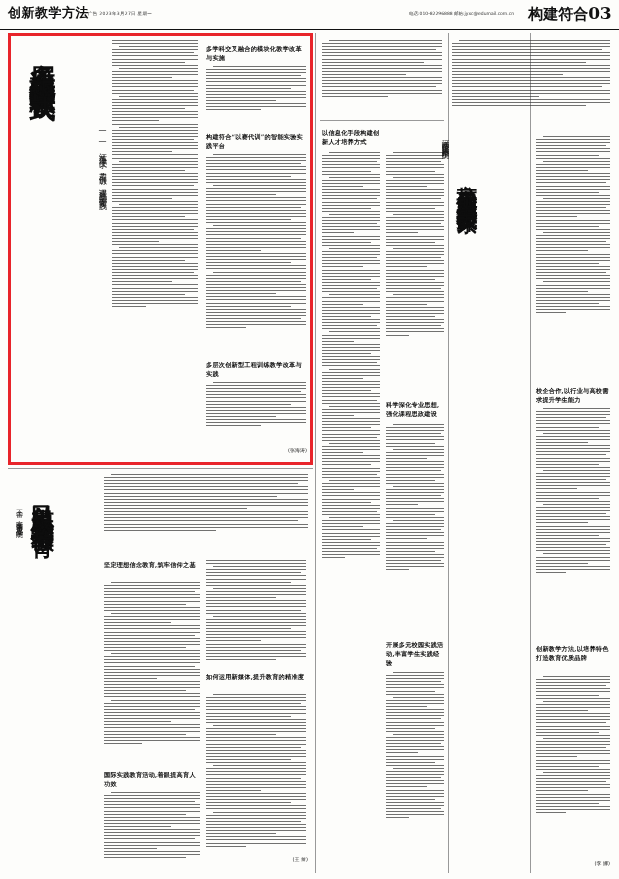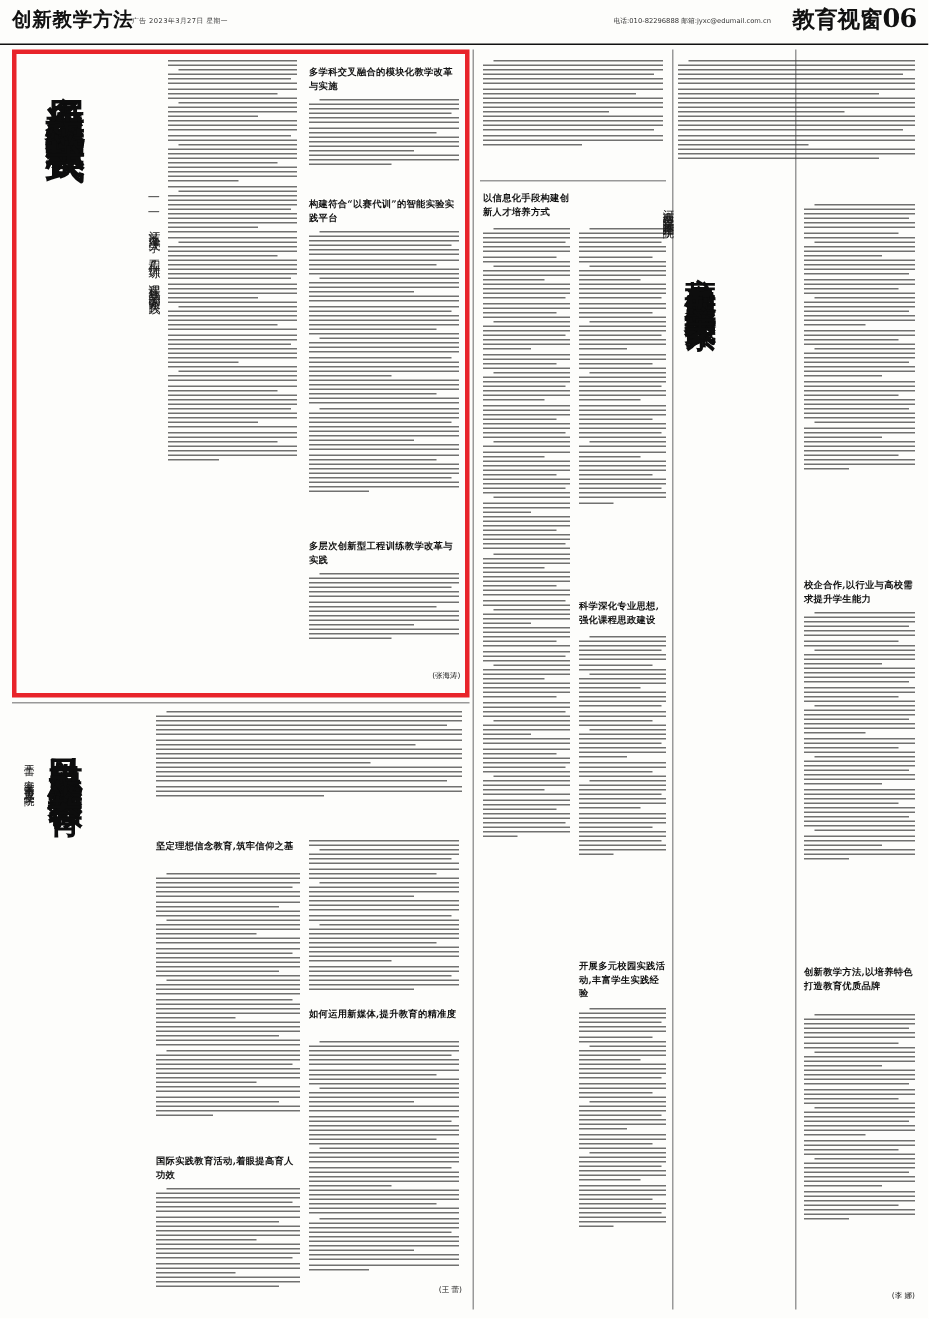--- a/index.html
+++ b/index.html
@@ -203,21 +203,21 @@
 </head>
 <body>
 
 <div class="page">
 
   <div class="masthead">
     <div class="masthead-logo">创新教学方法</div>
     <div class="masthead-date">广告 2023年3月27日 星期一</div>
     <div class="masthead-email">电话:010-82296888 邮箱:jyxc@edumail.com.cn</div>
     <div class="masthead-section">
-      <span>教育视窗</span><span class="pagenum">06</span>
+      <span>构建符合</span><span class="pagenum">03</span>
     </div>
   </div>
 
   <div class="redbox"></div>
 
   <div class="vrule" style="left:315px; top:33px; height:840px;"></div>
   <div class="vrule" style="left:448px; top:33px; height:840px;"></div>
   <div class="vrule" style="left:530px; top:33px; height:840px;"></div>
   <div class="hrule" style="left:8px; top:468px; width:305px;"></div>
   <div class="hrule" style="left:320px; top:120px; width:124px;"></div>

